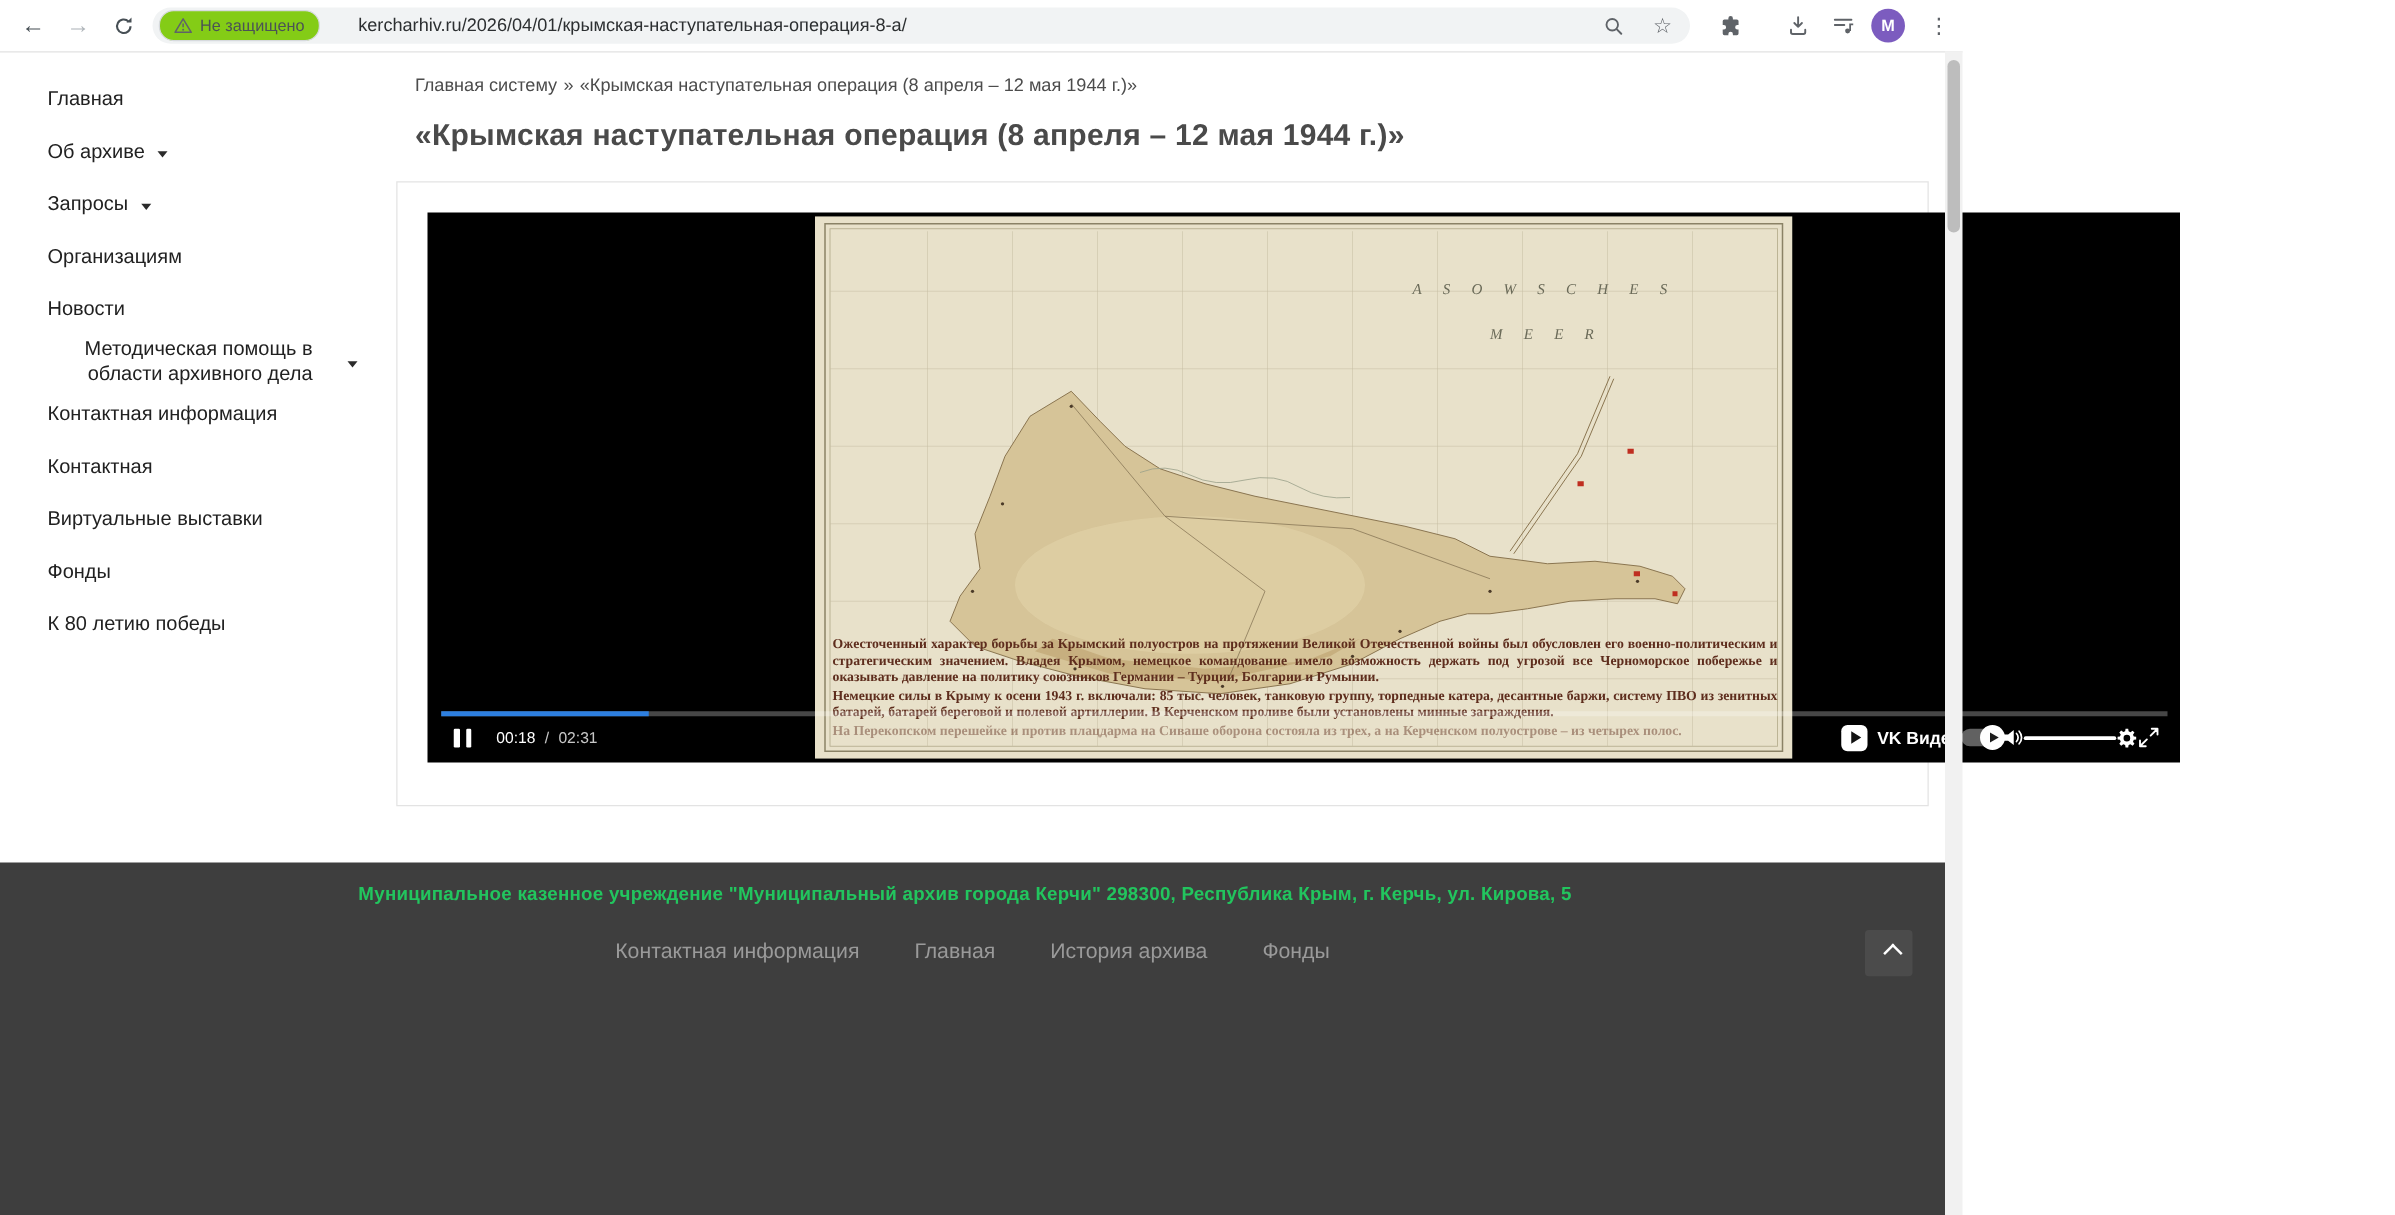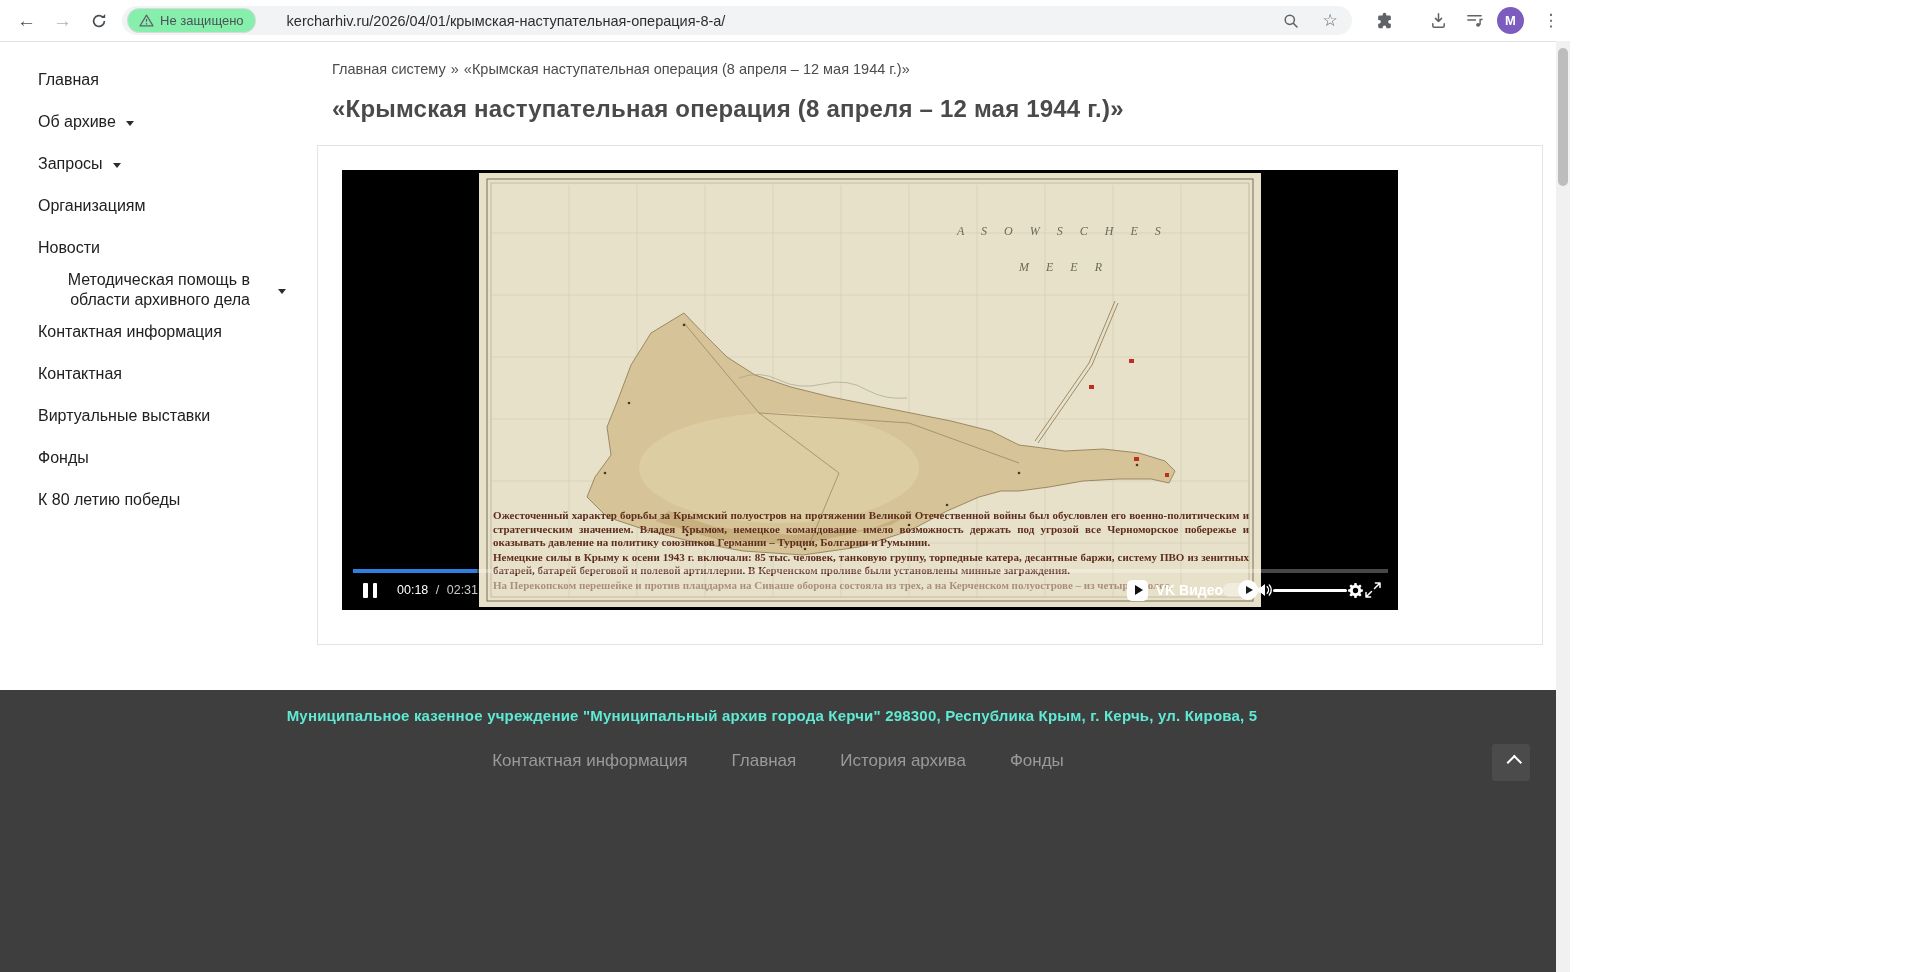--- a/index.html
+++ b/index.html
@@ -4,21 +4,21 @@
 <style>
   html,body{margin:0;padding:0;background:#fff;}
   #screen{position:relative;width:1916px;height:972px;background:#ffffff;overflow:hidden;
           font-family:"Liberation Sans",sans-serif;-webkit-font-smoothing:antialiased;}
 
   
   .toolbar{position:absolute;top:0;left:0;width:1570px;height:41px;background:#fff;border-bottom:1px solid #e2e2e2;}
   .tb-btn{position:absolute;top:6px;width:29px;height:29px;border-radius:50%;display:flex;align-items:center;justify-content:center;color:#474f55;font-size:19px;}
   .tb-btn.disabled{color:#aeb4b9;}
   .omnibox{position:absolute;left:122px;top:6px;width:1230px;height:29px;border-radius:15px;background:#f1f3f4;display:flex;align-items:center;}
-  .sec-chip{margin-left:5px;height:23px;background:#86efac;border:1px solid #d7dade;border-radius:12px;display:flex;align-items:center;gap:6px;padding:0 11px;color:#4b5256;font-size:13px;white-space:nowrap;}
+  .sec-chip{margin-left:5px;height:23px;background:#84cc16;border:1px solid #d7dade;border-radius:12px;display:flex;align-items:center;gap:6px;padding:0 11px;color:#4b5256;font-size:13px;white-space:nowrap;}
   .url{margin-left:13px;font-size:14.5px;color:#2c2f31;white-space:nowrap;padding-left:18px;}
   .omni-icon{position:absolute;top:5.5px;width:18px;height:18px;display:flex;align-items:center;justify-content:center;color:#5f6368;}
   .avatar{position:absolute;left:1497px;top:7px;width:27px;height:27px;border-radius:50%;background:#7c5cbf;color:#fff;font-size:13px;font-weight:bold;display:flex;align-items:center;justify-content:center;}
   .menu-dots{position:absolute;left:1537px;top:6px;width:28px;height:29px;display:flex;align-items:center;justify-content:center;color:#5f6368;font-size:17px;}
 
   
   .scrollbar{position:absolute;left:1556px;top:41px;width:14px;height:931px;background:#f1f1f1;}
   .scroll-thumb{position:absolute;left:2px;top:7px;width:10px;height:138px;background:#bdbdbd;border-radius:6px;}
 
   
@@ -29,21 +29,21 @@
   .caret{display:inline-block;width:0;height:0;border-left:4.5px solid transparent;border-right:4.5px solid transparent;border-top:5.5px solid #2b2b2b;margin-left:10px;transform:translateY(1px);}
   .side-item.split{justify-content:space-between;}
   .side-item.split .lbl{max-width:212px;text-align:right;}
 
   
   .breadcrumb{position:absolute;left:332px;top:61px;font-size:14.5px;color:#4c4c4c;}
   .breadcrumb .sep{margin:0 5px;color:#4c4c4c;}
   .page-title{position:absolute;left:332px;top:95px;font-size:24px;font-weight:bold;color:#4a4a4a;letter-spacing:.2px;}
 
   .video-card{position:absolute;left:317px;top:145px;width:1226px;height:500px;background:#fff;border:1px solid #e3e3e3;box-sizing:border-box;}
-  .video{position:absolute;left:24px;top:24px;width:1056px;height:440px;background:#000;overflow:hidden;}
+  .video{position:absolute;left:24px;top:24px;width:1402px;height:440px;background:#000;overflow:hidden;}
 
   .map{position:absolute;left:50%;margin-left:-391px;top:3px;width:782px;height:434px;}
   .caption{position:absolute;left:14px;right:12px;bottom:14px;font-family:"Liberation Serif",serif;font-weight:bold;
            font-size:11px;line-height:13.5px;color:#5e2d1d;text-align:justify;}
   .caption p{margin:0 0 1px 0;}
   .caption p.faded{opacity:.45;}
 
   
   .progress{position:absolute;left:11px;right:10px;bottom:37px;height:4px;background:rgba(255,255,255,.28);}
   .played{height:100%;background:#2d7fe0;width:0;}
@@ -59,21 +59,21 @@
   .vk-logo::after{content:"";position:absolute;left:8px;top:5.5px;border-left:8px solid #121212;border-top:5px solid transparent;border-bottom:5px solid transparent;}
   .vk-text{font-size:14px;font-weight:bold;color:#fff;white-space:nowrap;}
   .auto-toggle{position:relative;width:32px;height:14px;border-radius:7px;background:rgba(255,255,255,.38);cursor:pointer;}
   .auto-knob{position:absolute;right:-3px;top:-3px;width:20px;height:20px;border-radius:50%;background:#fff;display:flex;align-items:center;justify-content:center;}
   .auto-knob::after{content:"";border-left:7px solid #1c1c1c;border-top:4.5px solid transparent;border-bottom:4.5px solid transparent;margin-left:2px;}
   .vol-slider{width:74px;height:3px;border-radius:2px;background:#fff;cursor:pointer;}
   .icon-btn{display:flex;align-items:center;justify-content:center;cursor:pointer;}
 
   
   .footer{position:absolute;left:0;top:690px;width:1556px;height:282px;background:#3e3e3e;}
-  .footer-addr{position:absolute;left:0;right:12px;top:17px;text-align:center;color:#5eead4;font-size:15px;font-weight:bold;letter-spacing:.2px;}
+  .footer-addr{position:absolute;left:0;right:12px;top:17px;text-align:center;color:#22c55e;font-size:15px;font-weight:bold;letter-spacing:.2px;}
   .footer-links{position:absolute;left:0;right:0;top:61px;display:flex;justify-content:center;gap:44px;color:#9a9a9a;font-size:17px;}
   .footer-links span{cursor:pointer;}
   .scrolltop{position:absolute;right:26px;top:54px;width:38px;height:37px;background:#4b4b4b;border-radius:3px;display:flex;align-items:center;justify-content:center;cursor:pointer;}
   .scrolltop i{display:block;width:9px;height:9px;border-top:2px solid #fff;border-right:2px solid #fff;transform:rotate(-45deg) translate(2px,2px);}
 </style>
 </head>
 <body>
 
 <div id="screen">
 

